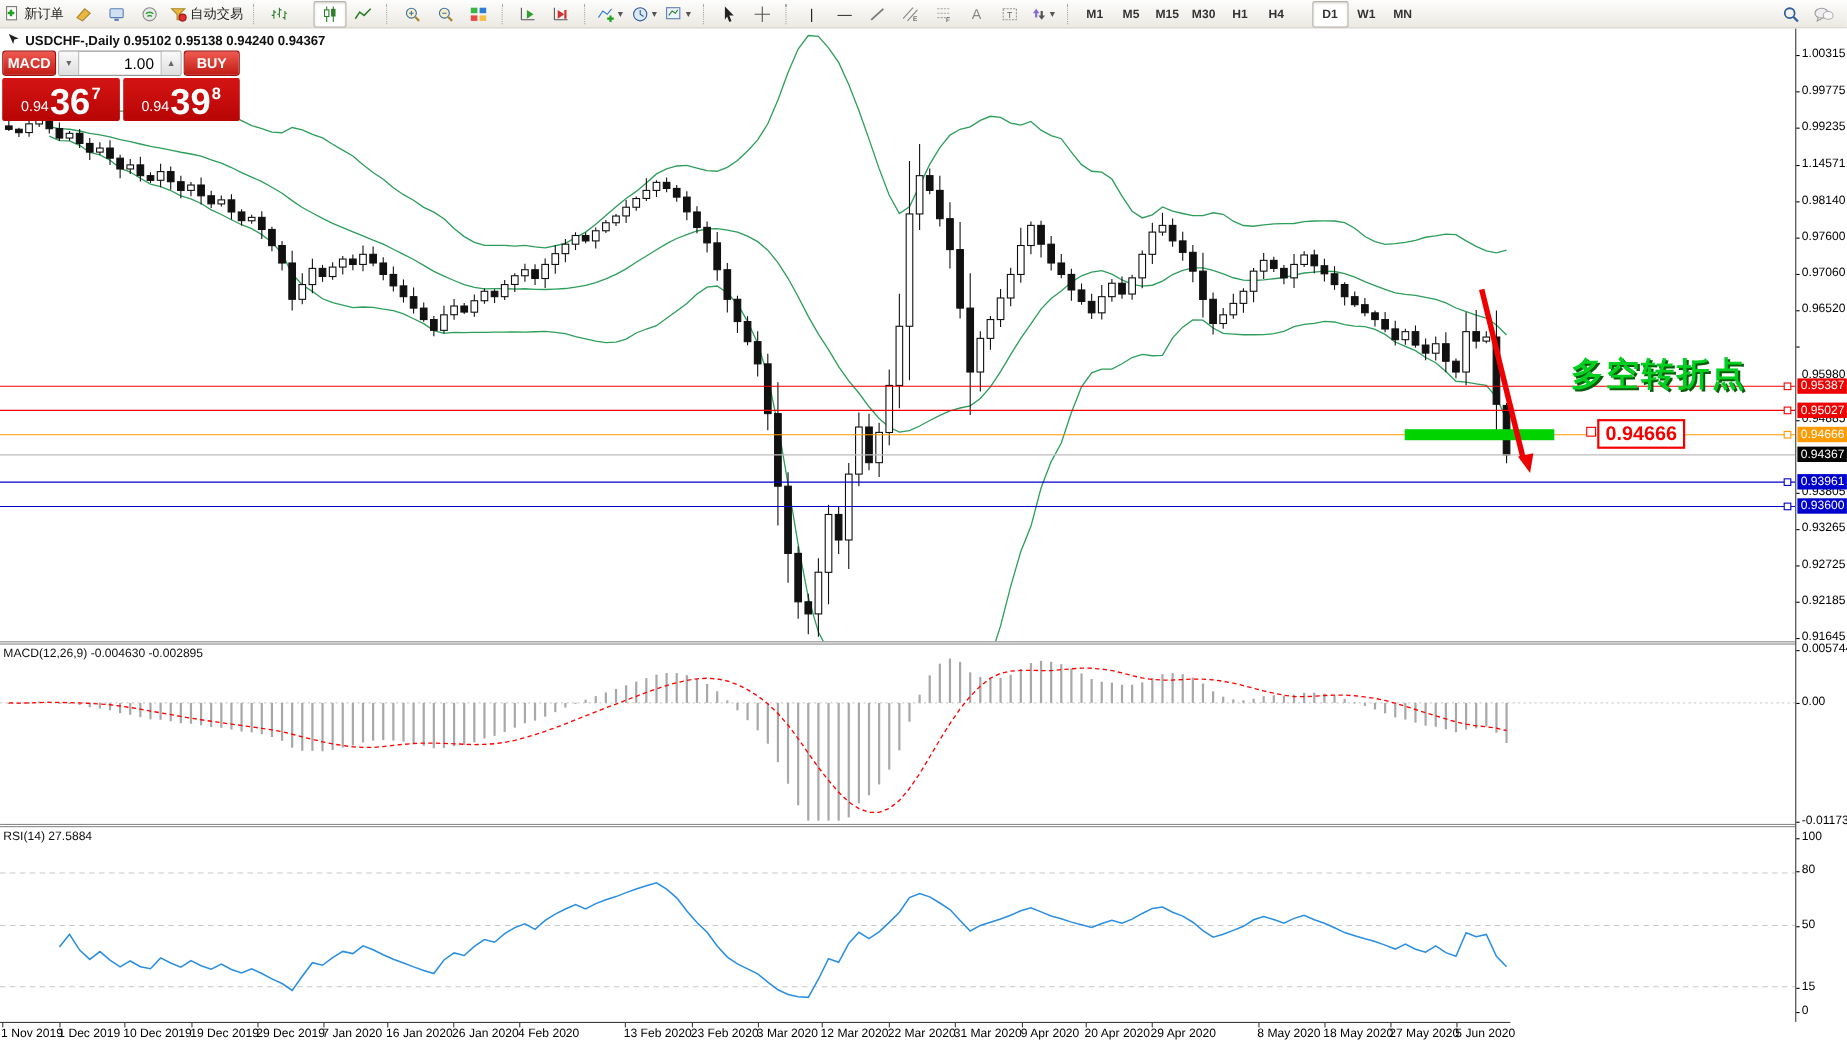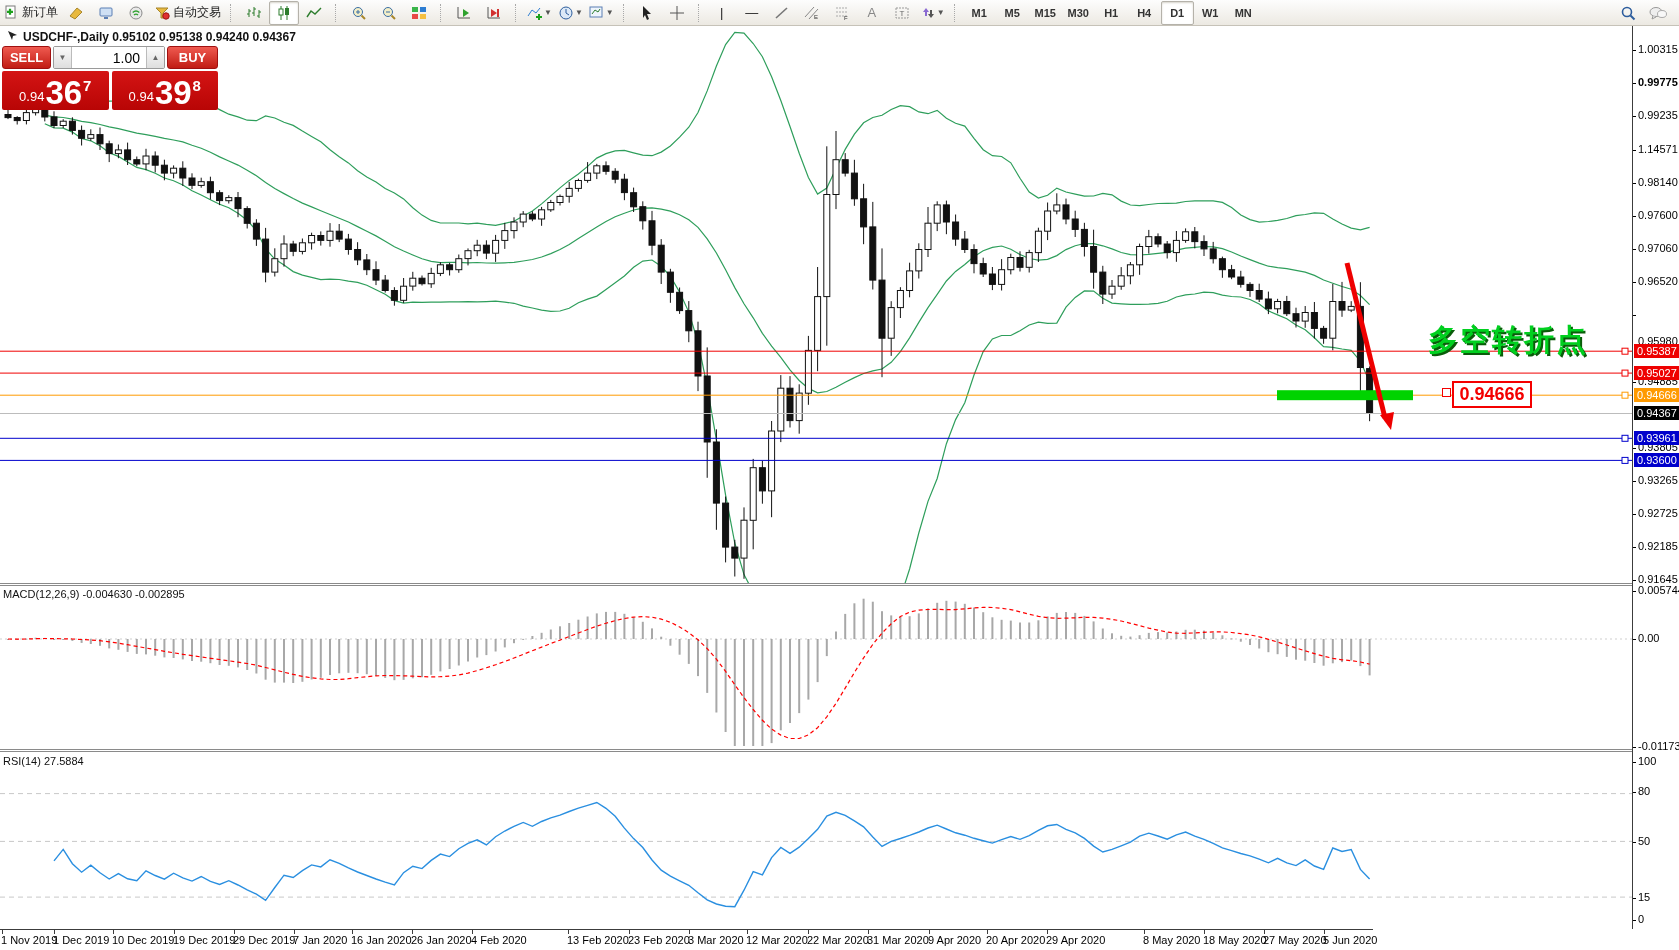--- a/index.html
+++ b/index.html
@@ -6,21 +6,21 @@
   #root{position:relative;width:1679px;height:950px;overflow:hidden;
         font-family:"Liberation Sans","DejaVu Sans",sans-serif;background:#fff;}
   
   #toolbar{position:absolute;left:0;top:0;width:1679px;height:25px;
     background:linear-gradient(#fdfdfd,#ece9e2);border-bottom:1px solid #c6c2b8;
     display:flex;align-items:center;font-size:12px;color:#222;}
   .tgroup{display:flex;align-items:center;height:25px;}
   .tsep{width:5px;height:18px;border-left:1px dotted #a9a9a9;margin:0 3px 0 6px;}
   .tbtn{display:inline-flex;align-items:center;justify-content:center;height:22px;
     min-width:24px;padding:0 2px;border:1px solid transparent;border-radius:2px;cursor:default;}
-  .tbtn.pressed{background:#fff;border:1px solid #b5b2aa;box-shadow:inset 0 1px 2px #d7d4cc;}
+  .tbtn.pressed{background:#fff;border:1px solid #b5b2aa;box-shadow:inset 0 1px 2px #d7d4cc;margin-left:16px;}
   .tbtn .lbl{margin-left:3px;white-space:nowrap;}
   .caret{font-size:8px;color:#555;margin-left:1px;}
   .tf{font-size:11px;font-weight:bold;color:#333;min-width:27px;}
   .glyph{font-size:13px;line-height:13px;}
   #toolbar svg{display:block;}
   .tright{position:absolute;right:6px;top:0;display:flex;align-items:center;height:25px;}
   
   #chartwin{position:absolute;left:0;top:26px;width:1679px;height:924px;background:#fff;}
   .pane-svg{position:absolute;left:0;}
   #sep1,#sep2{position:absolute;left:0;width:1679px;height:1px;background:#8a8a8a;}
@@ -801,21 +801,21 @@
     <svg id="rsi-svg" class="pane-svg" style="top:727px;" width="1632" height="176">
         <line x1="0" y1="40.6" x2="1632" y2="40.6" stroke="#c8c8c8" stroke-dasharray="5 4"></line>
         <line x1="0" y1="88.4" x2="1632" y2="88.4" stroke="#c8c8c8" stroke-dasharray="5 4"></line>
         <line x1="0" y1="144.1" x2="1632" y2="144.1" stroke="#c8c8c8" stroke-dasharray="5 4"></line>
         <polyline points="54.0,107.9 63.2,96.4 72.4,110.7 81.6,119.2 90.8,112.1 100.0,119.8 109.2,126.0 118.4,120.6 127.6,125.8 136.8,127.7 146.0,117.8 155.2,122.5 164.4,126.2 173.6,120.2 182.8,124.9 192.0,128.1 201.2,123.5 210.4,128.4 219.6,131.5 228.8,127.7 238.0,132.0 247.2,136.9 256.4,141.1 265.6,147.4 274.8,134.5 284.0,122.2 293.2,124.5 302.4,117.6 311.6,111.9 320.8,113.9 330.0,106.8 339.2,110.4 348.4,114.9 357.6,119.0 366.8,122.5 376.0,126.0 385.2,129.2 394.4,132.0 403.6,119.7 412.8,113.3 422.0,115.6 431.2,107.4 440.4,101.1 449.6,103.6 458.8,95.7 468.0,90.3 477.2,86.8 486.4,91.9 495.6,83.7 504.8,78.0 514.0,73.4 523.2,69.4 532.4,73.3 541.6,68.5 550.8,64.9 560.0,62.1 569.2,58.5 578.4,55.2 587.6,52.3 596.8,49.5 606.0,55.3 615.2,63.2 624.4,75.1 633.6,85.6 642.8,94.5 652.0,107.0 661.2,117.1 670.4,123.2 679.6,127.8 688.8,132.3 698.0,139.8 707.2,146.8 716.4,151.0 725.6,153.2 734.8,153.7 744.0,137.2 753.2,118.6 762.4,121.8 771.6,104.6 780.8,94.5 790.0,100.3 799.2,94.2 808.4,85.5 817.6,76.3 826.8,63.0 836.0,59.3 845.2,62.3 854.4,67.9 863.6,73.8 872.8,83.9 882.0,93.4 891.2,88.3 900.4,85.5 909.6,82.4 918.8,79.0 928.0,75.0 937.2,72.2 946.4,76.0 955.6,79.8 964.8,82.2 974.0,85.3 983.2,87.7 992.4,90.1 1001.6,86.6 1010.8,83.6 1020.0,86.3 1029.2,82.6 1038.4,77.4 1047.6,72.8 1056.8,71.5 1066.0,76.3 1075.2,79.8 1084.4,85.4 1093.6,93.1 1102.8,99.0 1112.0,96.3 1121.2,92.8 1130.4,89.1 1139.6,83.2 1148.8,80.2 1158.0,83.0 1167.2,86.2 1176.4,81.9 1185.6,79.0 1194.8,83.2 1204.0,86.3 1213.2,90.4 1222.4,94.8 1231.6,97.7 1240.8,100.5 1250.0,102.9 1259.2,106.2 1268.4,109.8 1277.6,105.3 1286.8,109.9 1296.0,112.6 1305.2,106.9 1314.4,113.0 1323.6,116.3 1332.8,95.0 1342.0,98.5 1351.2,96.5 1360.4,116.4 1369.6,125.9" fill="none" stroke="#2a8fe0" stroke-width="1.4"></polyline>
       </svg>
 
     <div id="price-axis">
         <div class="ax-lbl" style="top: 17px;">1.00315</div>
         <div class="ax-tick" style="top: 24px;"></div>
-        <div class="ax-lbl" style="top: 50px; font-weight: bold;">0.99775</div>
+        <div class="ax-lbl" style="top: 50px;">0.99775</div>
         <div class="ax-tick" style="top: 57px;"></div>
         <div class="ax-lbl" style="top: 83px;">0.99235</div>
         <div class="ax-tick" style="top: 90px;"></div>
         <div class="ax-lbl" style="top: 117px;">1.14571</div>
         <div class="ax-tick" style="top: 124px;"></div>
         <div class="ax-lbl" style="top: 150px;">0.98140</div>
         <div class="ax-tick" style="top: 157px;"></div>
         <div class="ax-lbl" style="top: 183px;">0.97600</div>
         <div class="ax-tick" style="top: 190px;"></div>
         <div class="ax-lbl" style="top: 216px;">0.97060</div>
@@ -911,21 +911,21 @@
             <polygon points="0,0 9,4 5,5 4,9" fill="#222"></polygon>
           </svg></span>
       <span>USDCHF-,Daily 0.95102 0.95138 0.94240 0.94367</span>
     </div>
 
     <div class="ind-label" style="top:562px;">MACD(12,26,9) -0.004630 -0.002895</div>
     <div class="ind-label" style="top:729px;">RSI(14) 27.5884</div>
 
     <div id="trade">
       <div class="t-row1">
-        <div class="redbtn" id="sell-btn">SELL</div>
+        <div class="redbtn" id="sell-btn">MACD</div>
         <div id="vol-box">
           <div class="stepbtn">▼</div>
           <div id="vol-val">1.00</div>
           <div class="stepbtn up">▲</div>
         </div>
         <div class="redbtn" id="buy-btn">BUY</div>
       </div>
       <div class="t-row2">
         <div class="qpanel">
           <span class="q-small">0.94</span>

